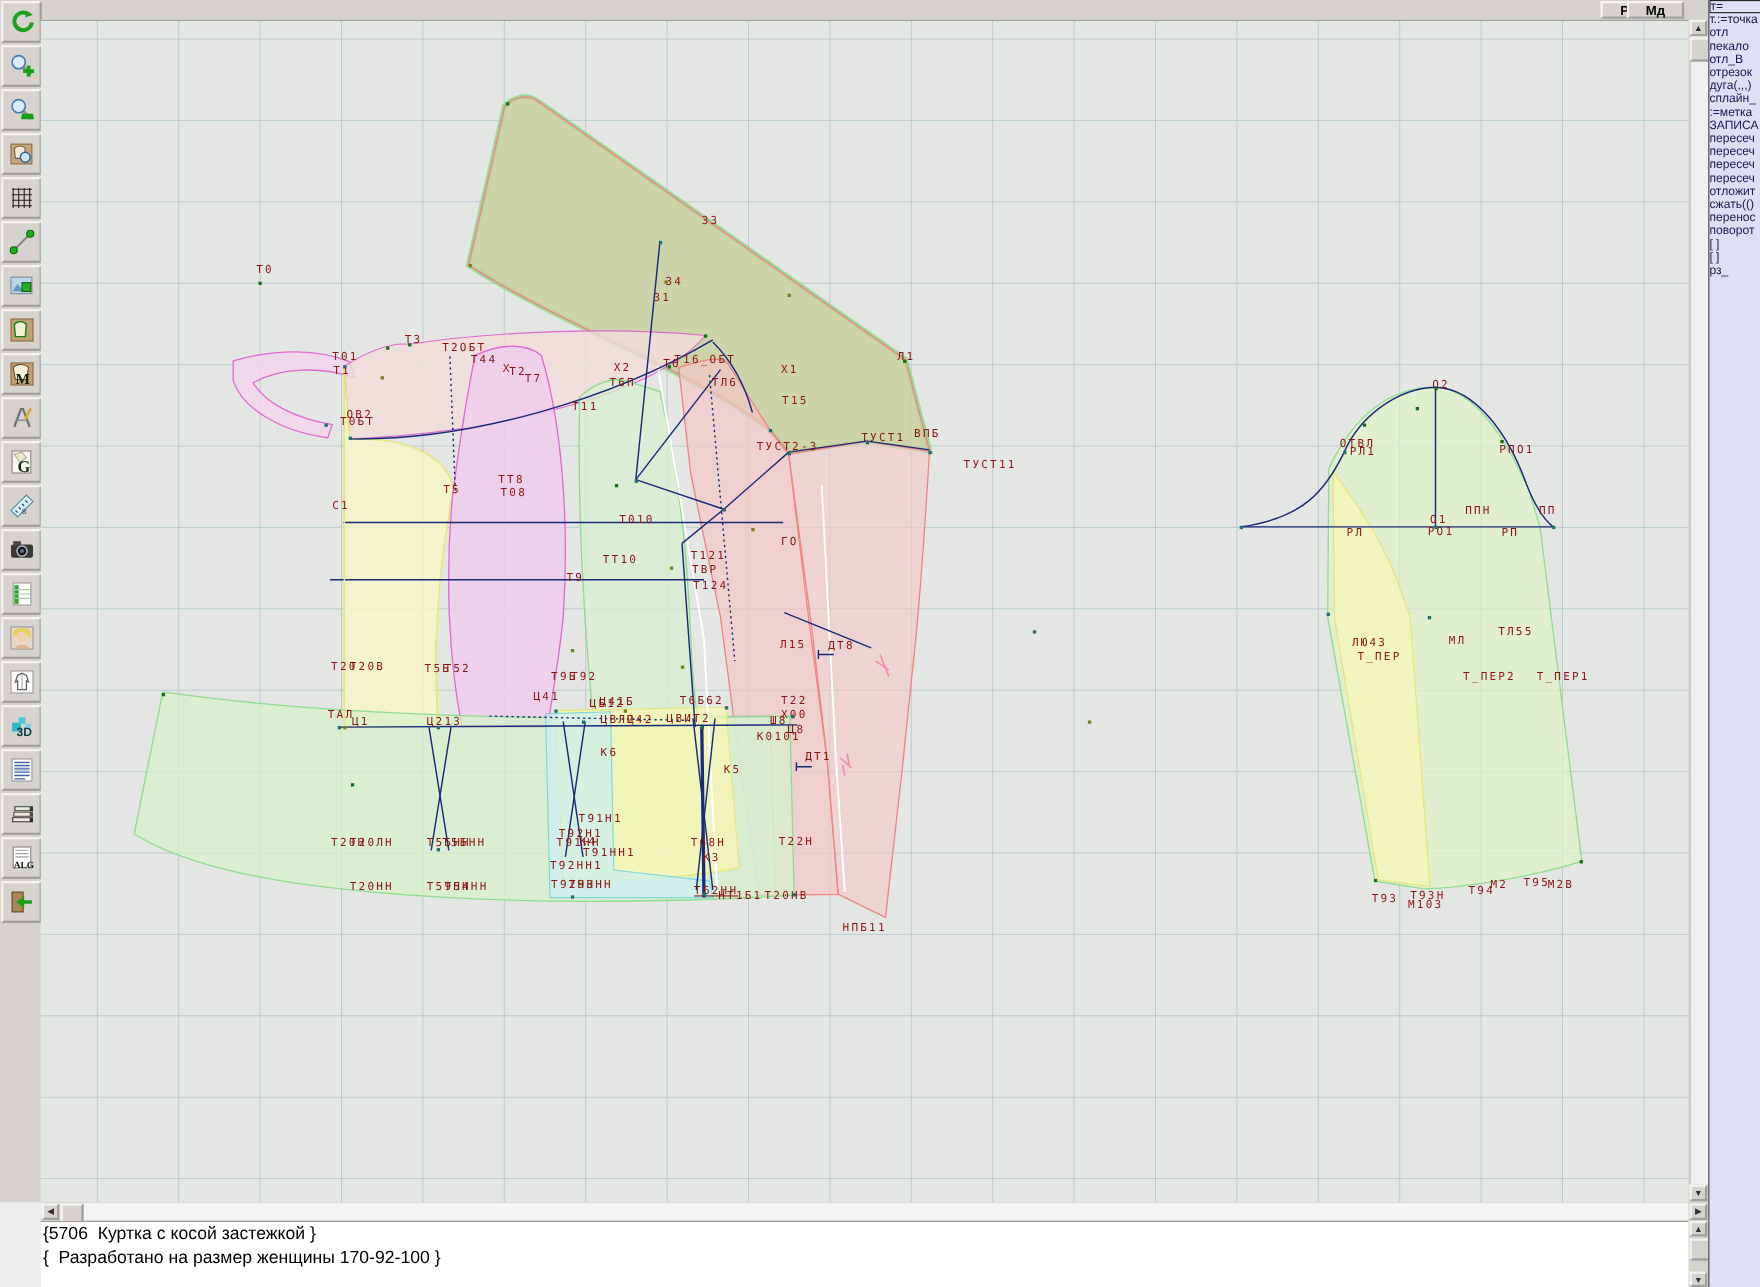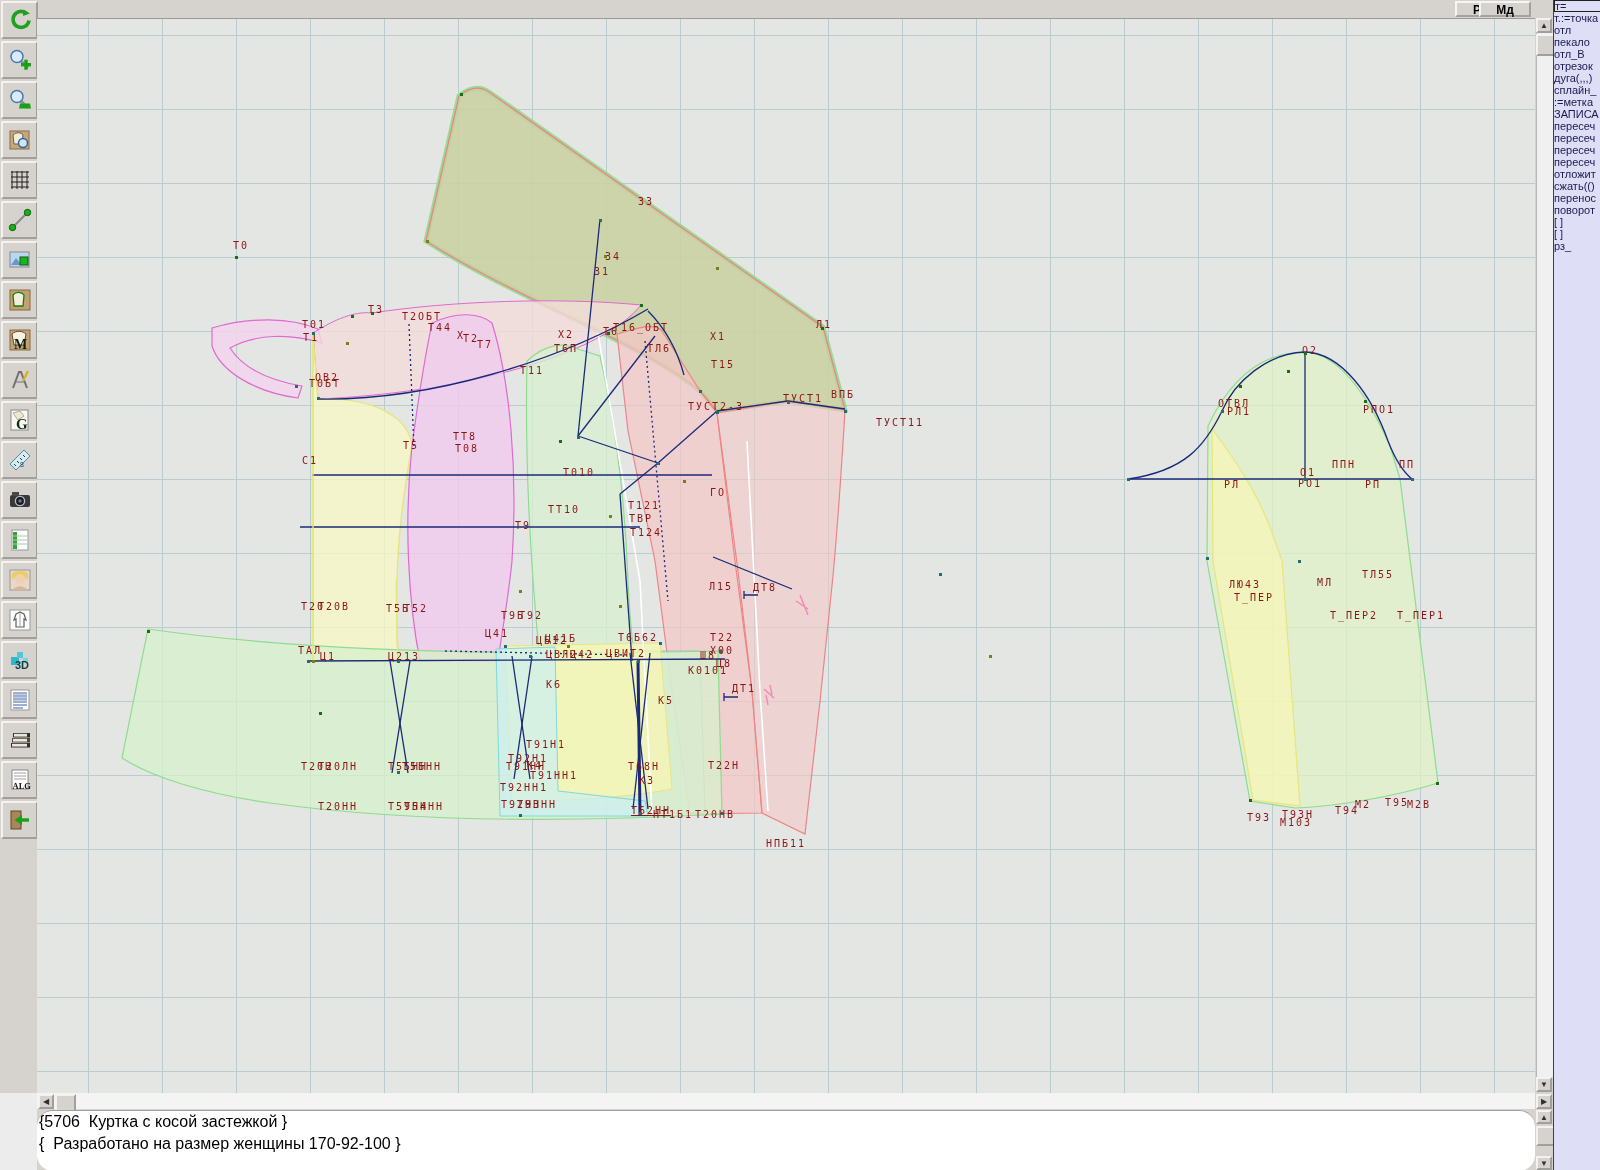--- a/index.html
+++ b/index.html
@@ -30,21 +30,21 @@
           font-size:8px;text-align:center;line-height:12px;cursor:pointer;padding:0;}
   .sb-track{position:absolute;background:#EFF0EF;border-left:1px solid #B8B8B8;}
   .sb-thumb{position:absolute;background:#D6D3CE;border:2px outset #F4F2EE;cursor:pointer;}
   
   #rpanel{position:absolute;left:1553px;top:0;width:47px;height:1170px;background:#DEDEF6;
           border-left:1px solid #404040;overflow:hidden;}
   .pline{font-size:11px;line-height:12px;color:#1A1A50;white-space:pre;overflow:hidden;cursor:default;}
   .pline.sel{border:1px solid #202020;line-height:10px;}
   
   #statusarea{position:absolute;left:37px;top:1110px;width:1498px;height:60px;background:#FFFFFF;
-              border-top:1px solid #A0A0A0;border-radius:16px;}
+              border-top:1px solid #A0A0A0;}
   .stline{font-size:16px;color:#000;margin:2px 0 4px 2px;white-space:pre;}
   #blcorner{position:absolute;left:0;top:1093px;width:37px;height:77px;background:#ECECEC;}
   #hscroll{position:absolute;left:37px;top:1093px;width:1498px;height:16px;background:#F4F4F4;}
 </style>
 </head>
 <body>
 
 <div id="toolbar">
     <div class="tb-btn">
       <span>

